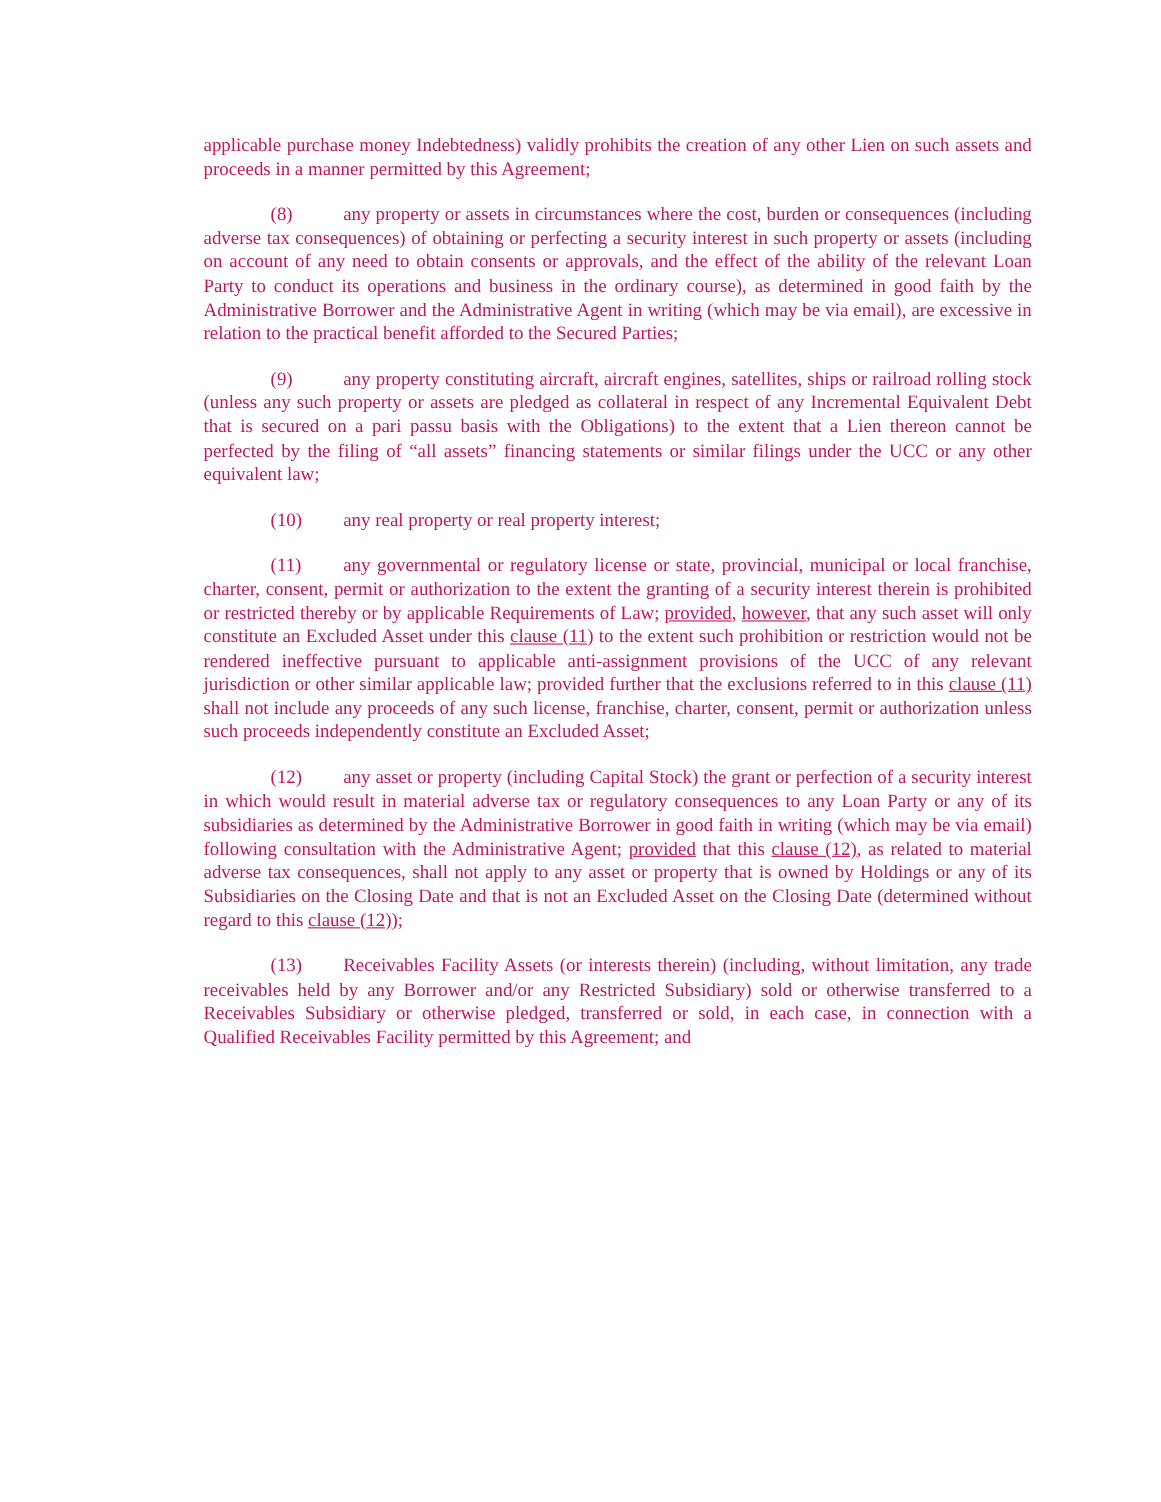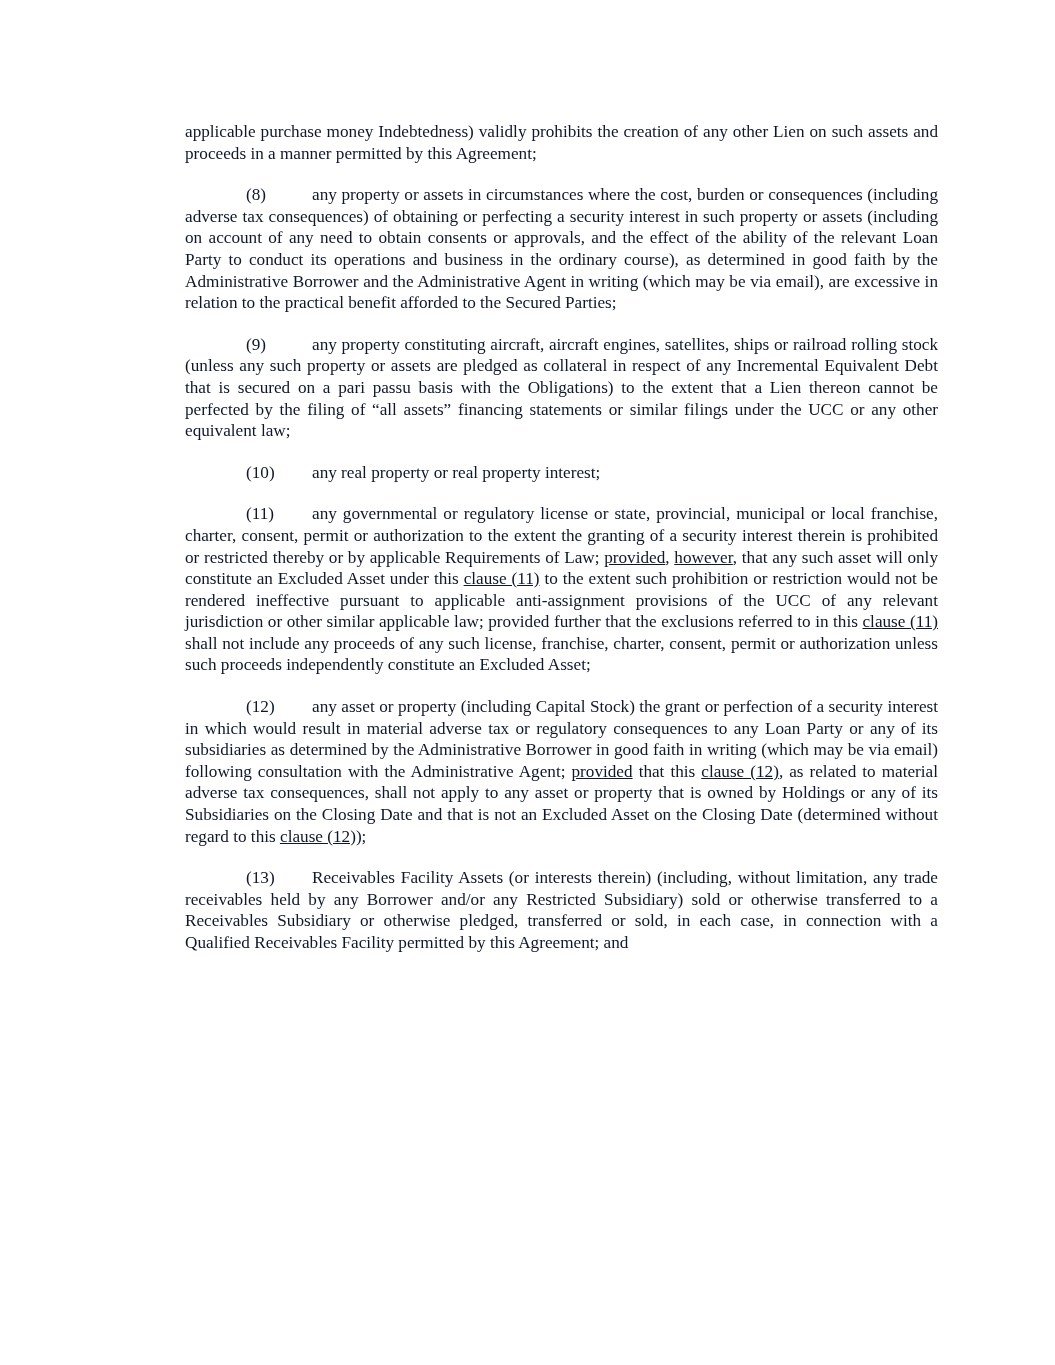--- a/index.html
+++ b/index.html
@@ -7,21 +7,21 @@
     padding: 0;
     background: #ffffff;
   }
   .page {
     position: relative;
     width: 1055px;
     height: 959px;
     background: #ffffff;
     overflow: hidden;
     font-family: "Liberation Serif", "DejaVu Serif", serif;
-    color: #0f172a;
+    color: #be185d;
   }
   .content {
     position: absolute;
     left: 185px;
     top: 121px;
     width: 753px;
     font-size: 17.2px;
     line-height: 21.6px;
   }
   .para {

